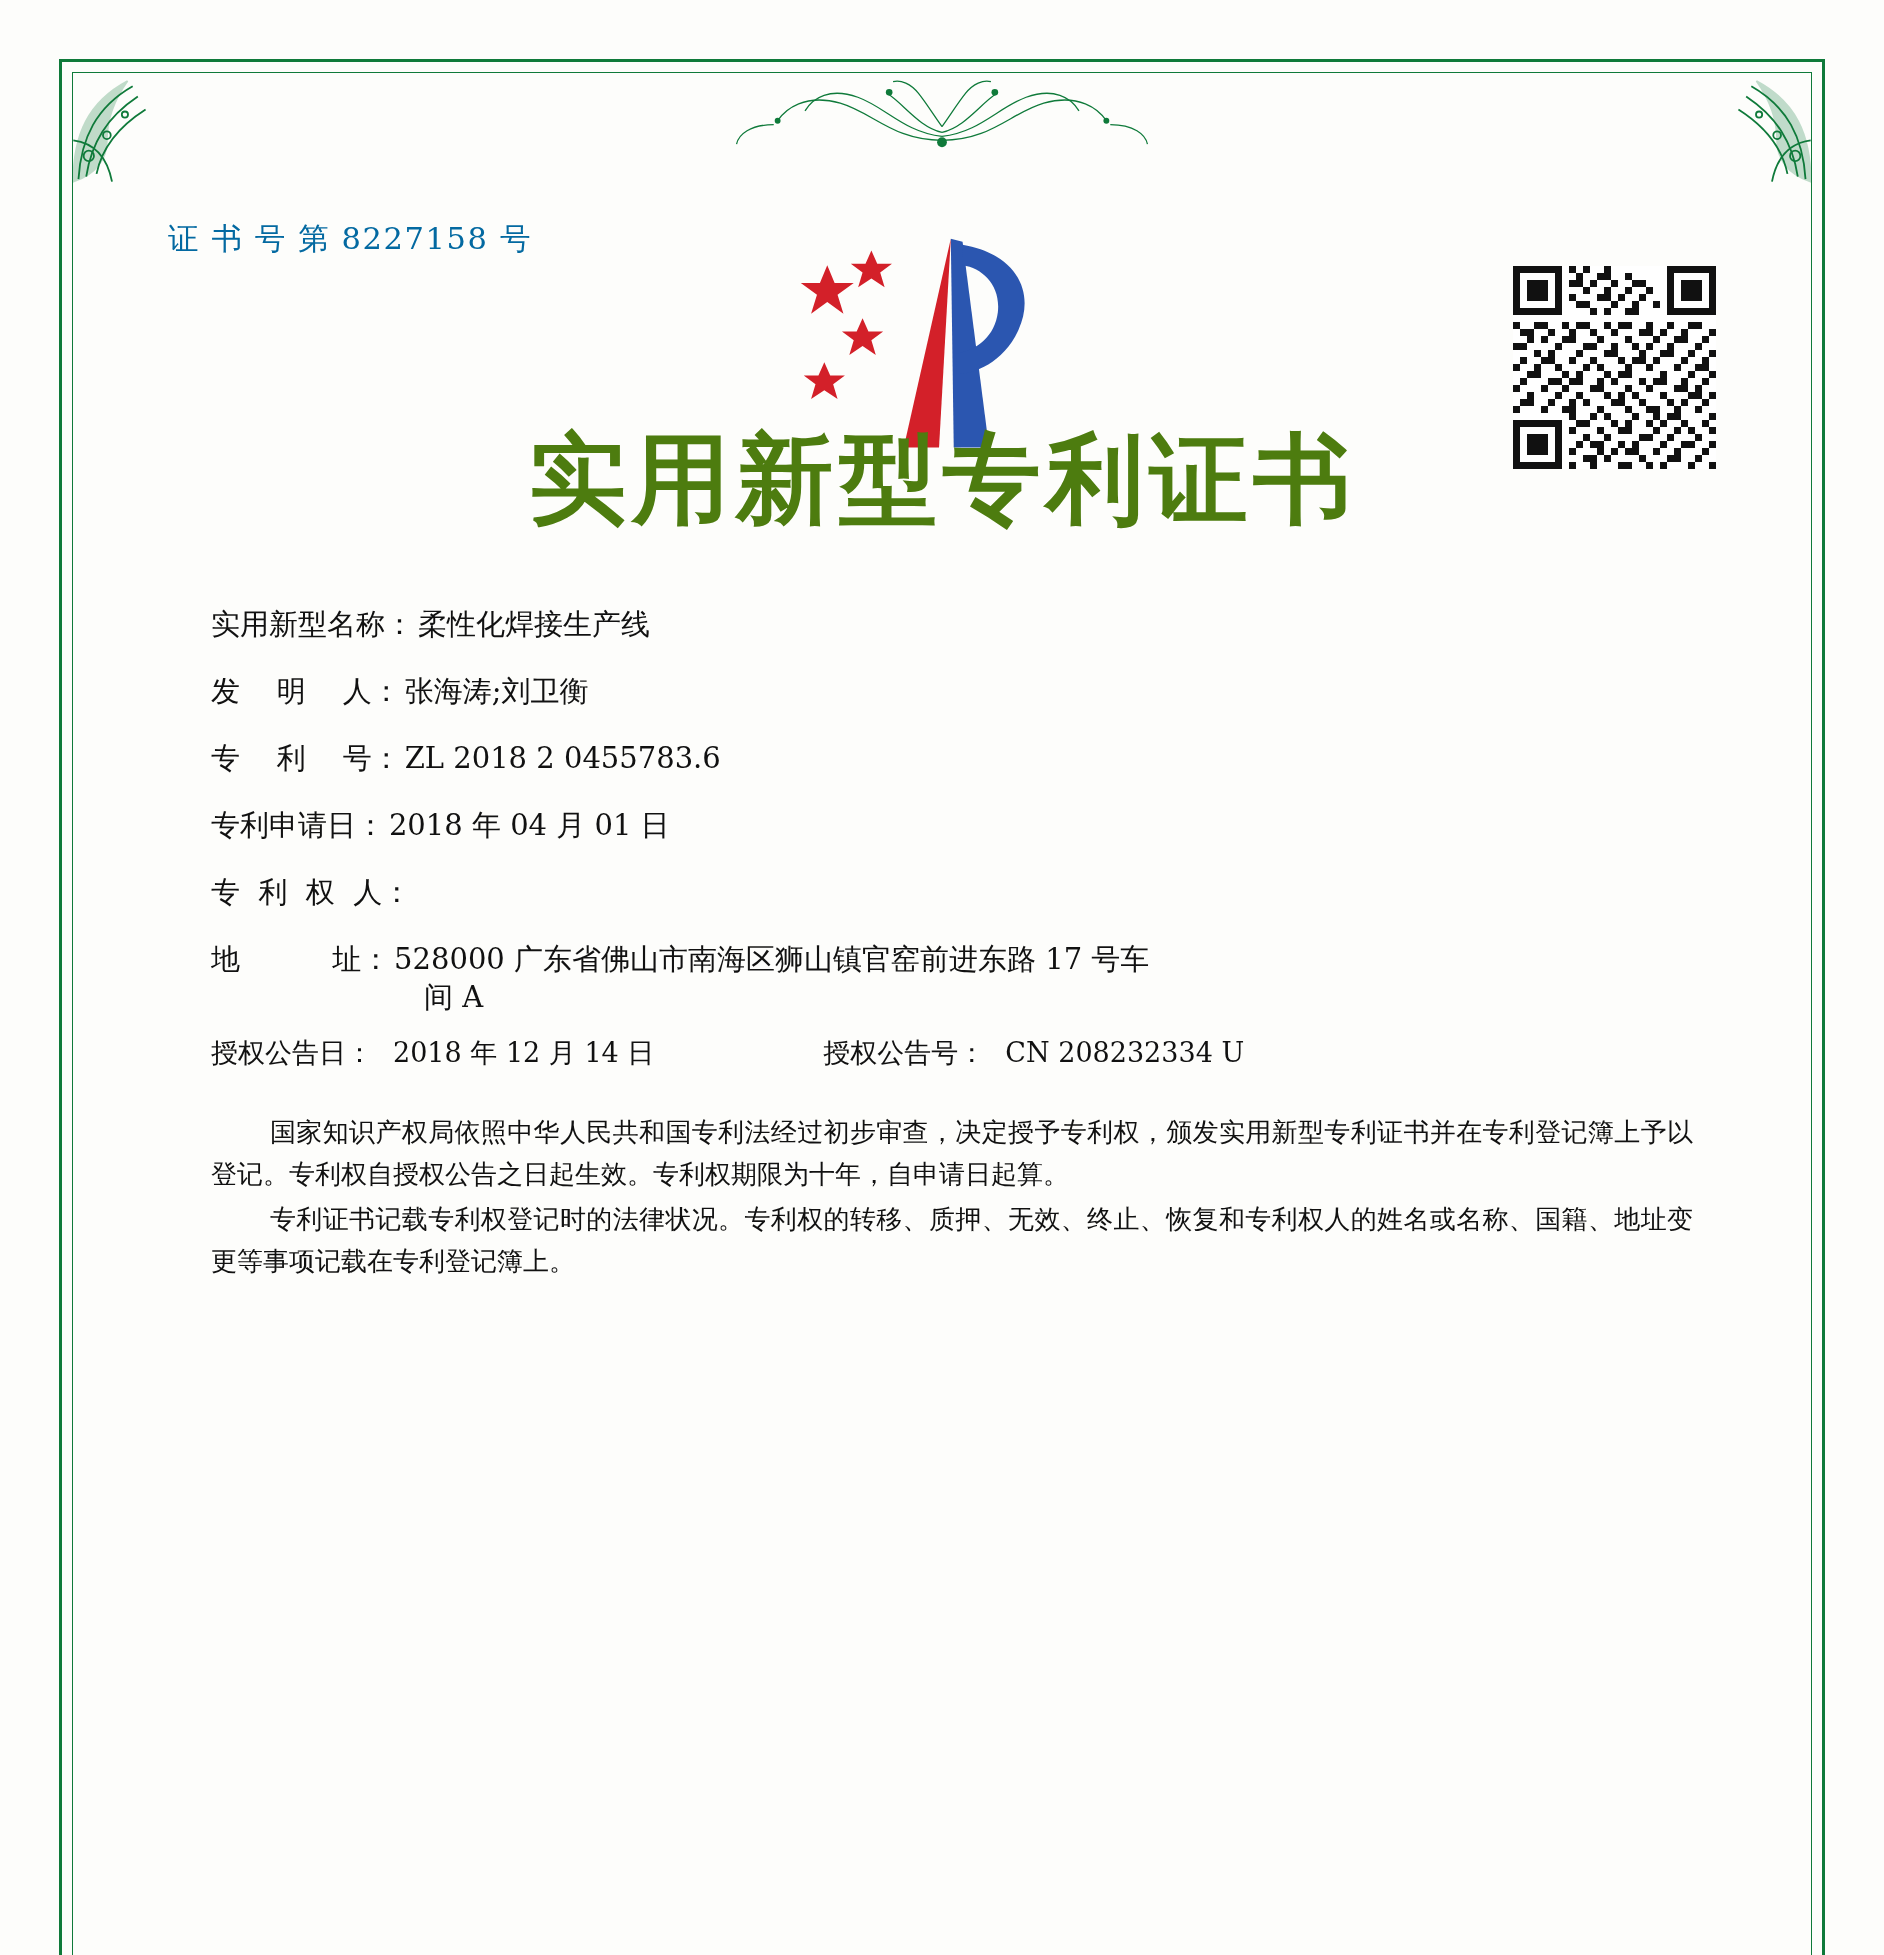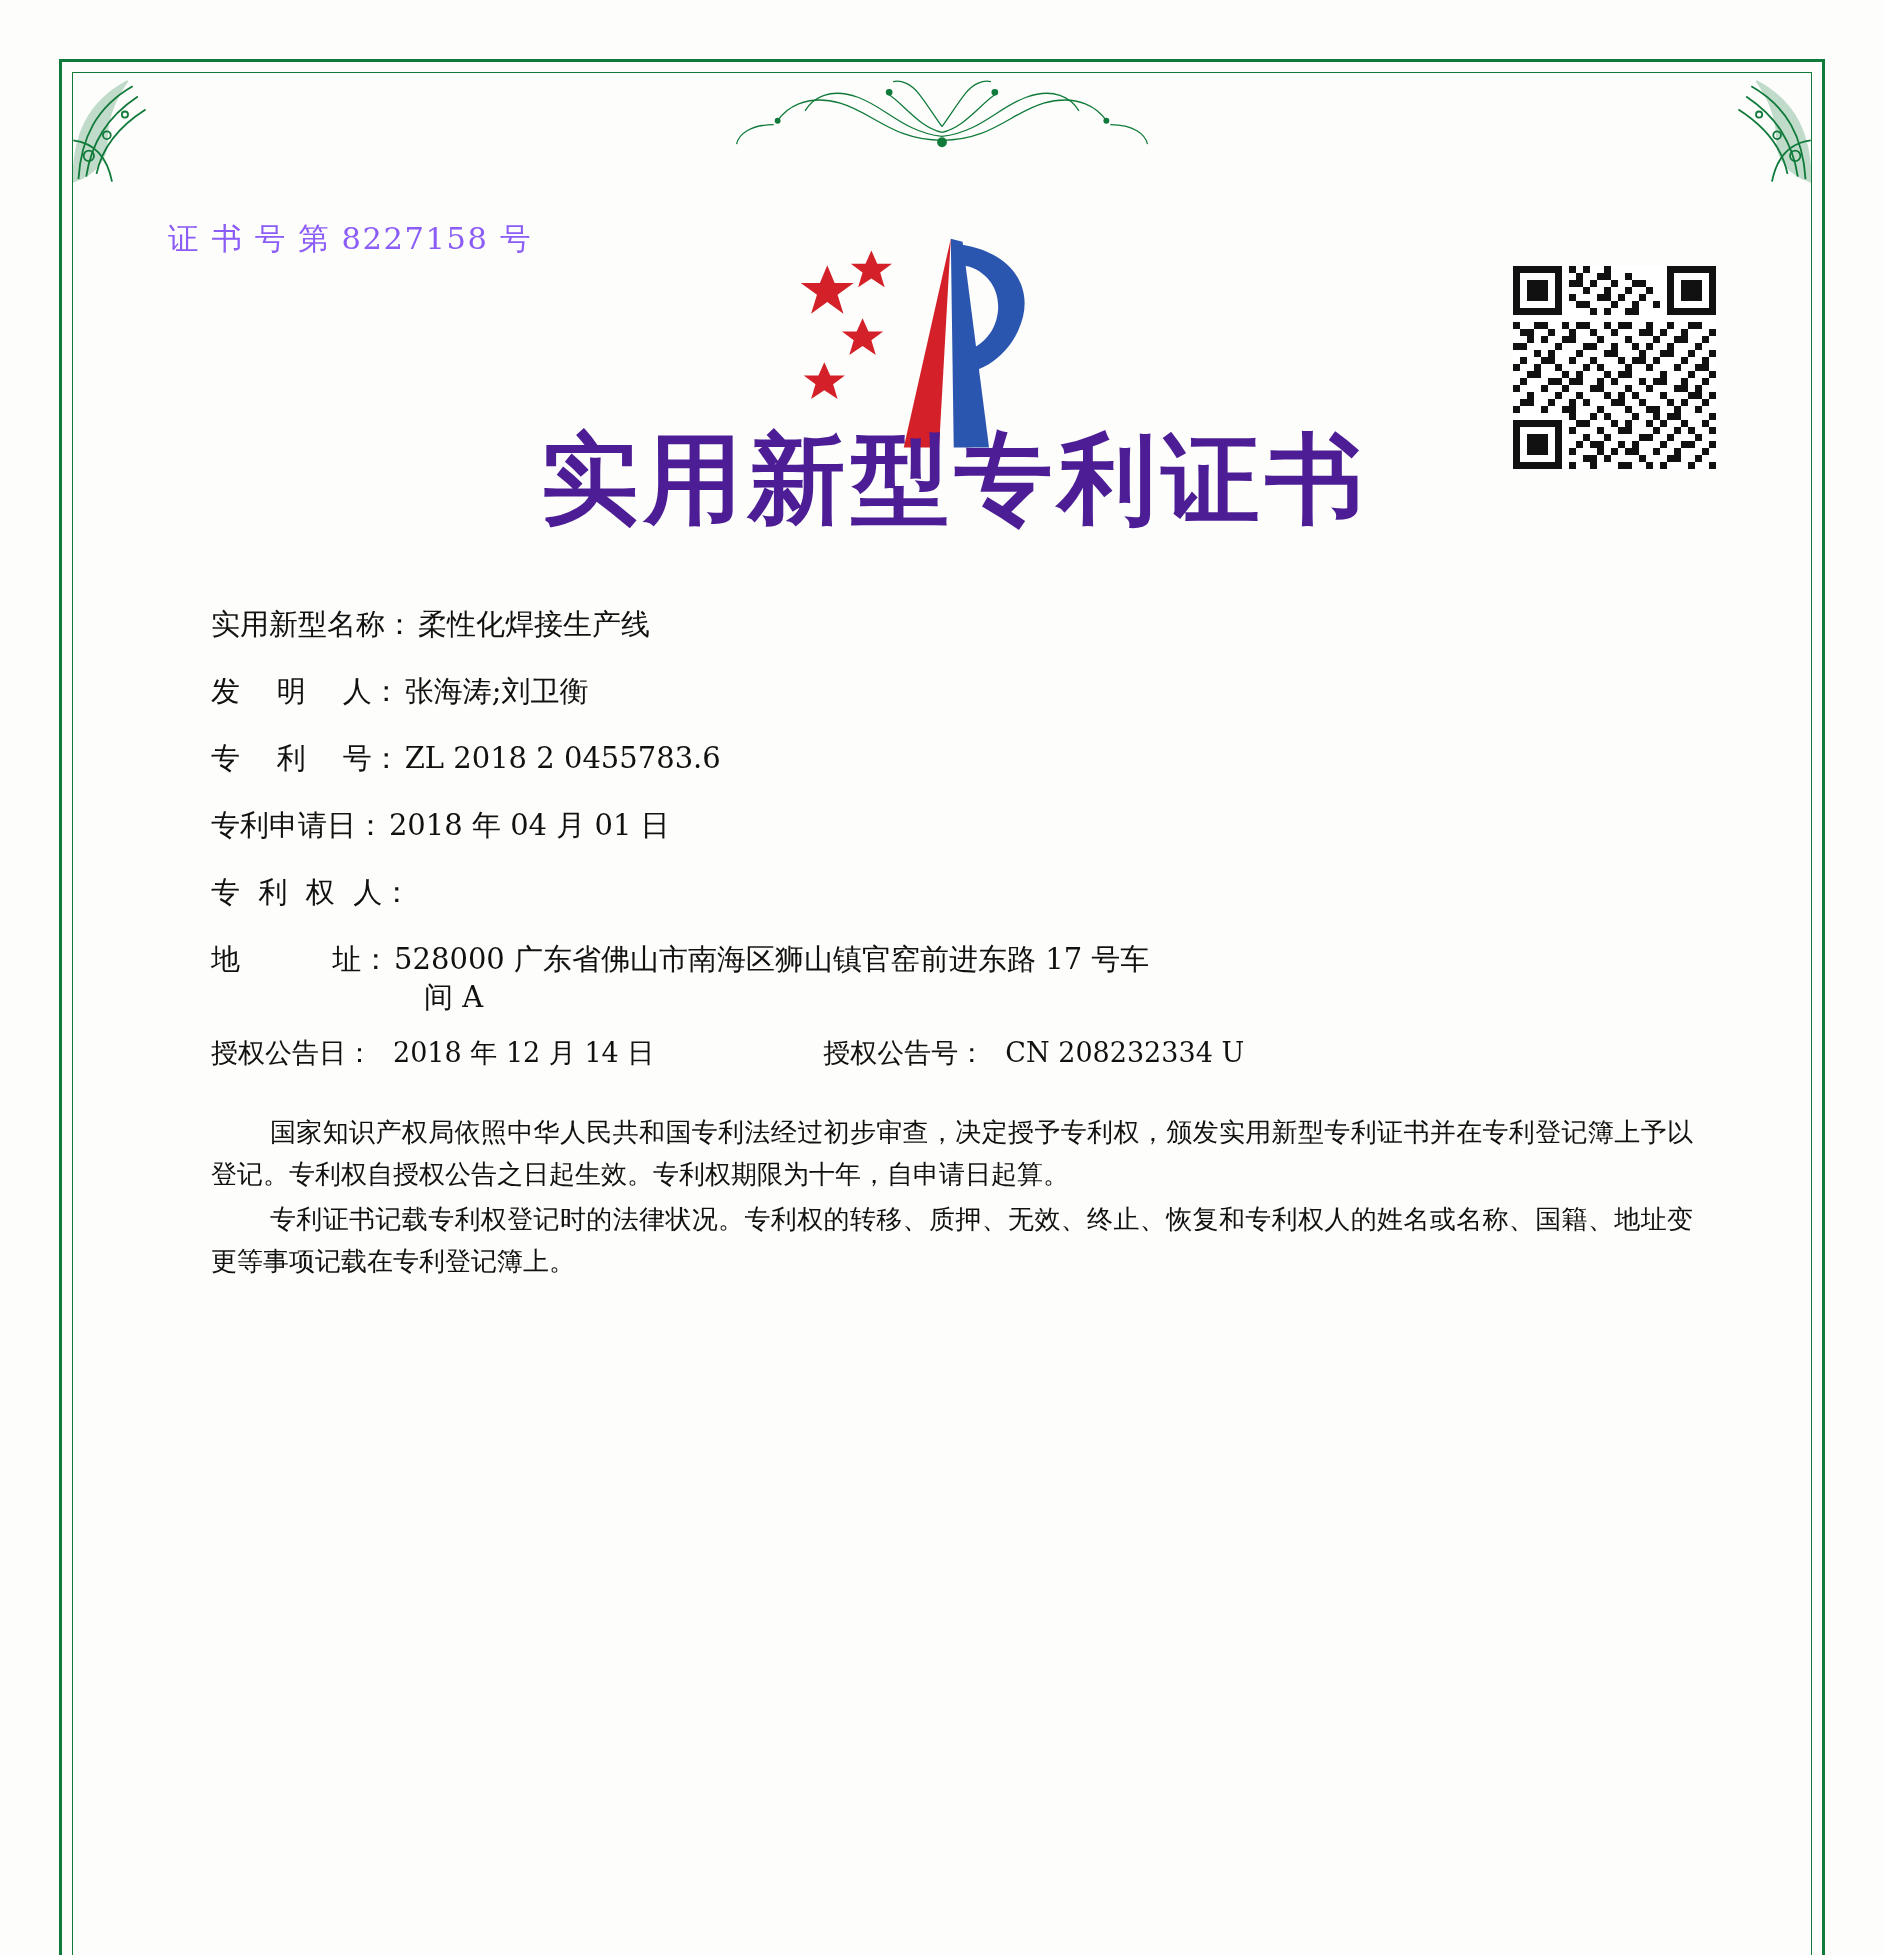--- a/index.html
+++ b/index.html
@@ -62,21 +62,21 @@
   .content {
     position: absolute;
     left: 168px;
     top: 219px;
     width: 1549px;
   }
 
   .cert-no {
     font-size: 30.5px;
     letter-spacing: 1.6px;
-    color: #8b5cf6;
+    color: #0369a1;
     font-family: "DejaVu Serif", serif;
   }
 
   
   .logo {
     position: absolute;
     left: 763px;
     top: 227px;
     width: 305px;
     height: 250px;
@@ -88,29 +88,29 @@
     position: absolute;
     right: 168px;
     top: 266px;
     width: 203px;
     height: 203px;
   }
   .qr svg { width: 100%; height: 100%; display: block; }
 
   .title {
     position: absolute;
-    left: 12px;
+    left: 0;
     top: 415px;
     width: 1549px;
     text-align: center;
     font-size: 98px;
     font-weight: bold;
     letter-spacing: 5.5px;
     font-family: "DejaVu Serif", serif;
-    color: #4c1d95;
+    color: #4d7c0f;
   }
 
   .fields {
     position: absolute;
     left: 43px;
     top: 610px;
     width: 1486px;
     font-size: 29px;
     line-height: 1.0;
   }

